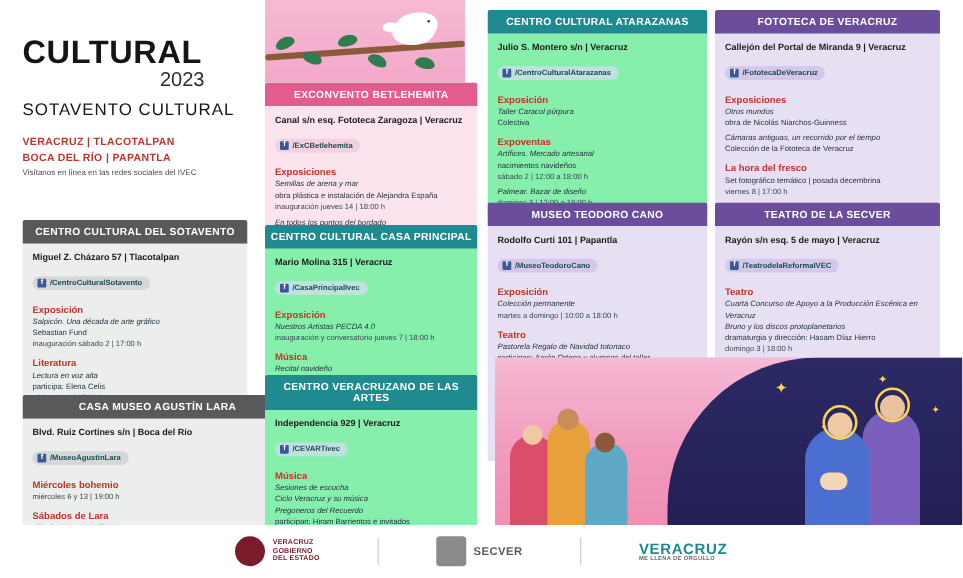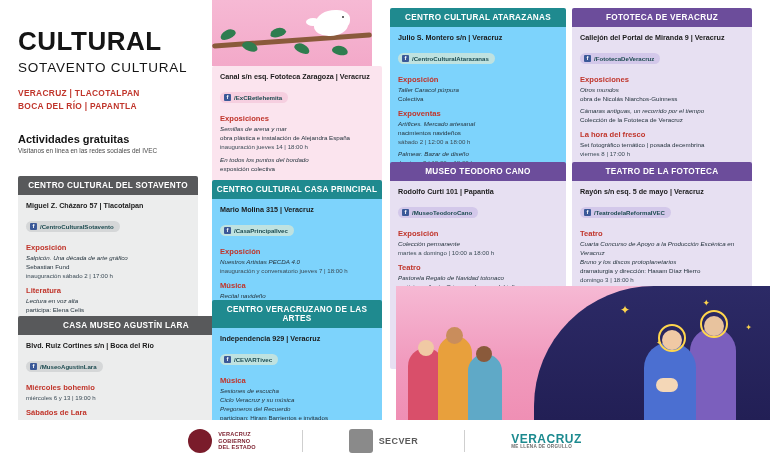--- a/index.html
+++ b/index.html
@@ -76,21 +76,21 @@
   .grey .card-body { background: #eceded; }
   .grey .fb-chip { background: #d5d7d8; }
   .grey .sec-title { color: #c0352b; }
 
   .pink .card-head { background: #e35b8f; }
   .pink .card-body { background: #fbe4ee; }
   .pink .fb-chip { background: #f6cfe0; }
   .pink .sec-title { color: #c0352b; }
 
   .teal .card-head { background: #1f8a8f; }
-  .teal .card-body { background: #7dd3fc; }
+  .teal .card-body { background: #86efac; }
   .teal .fb-chip { background: #bfe2e0; }
   .teal .sec-title { color: #c0352b; }
 
   .purple .card-head { background: #6c4d9b; }
   .purple .card-body { background: #e7e0f2; }
   .purple .fb-chip { background: #d3c8ea; }
   .purple .sec-title { color: #c0352b; }
 
   
   .top-pink {
@@ -170,26 +170,26 @@
   .logo-vera small { display: block; font-size: 4.6px; color: #6b6b6b; font-weight: bold; letter-spacing: .3px; }
   .divider { width: 1px; height: 22px; background: #cfcfcf; }
 </style>
 </head>
 <body>
 
 <div class="page">
 
   <div class="hero">
     <div class="hero-title">CULTURAL</div>
+    <div class="hero-year">2023</div>
     <div class="hero-sub">SOTAVENTO CULTURAL</div>
     <div class="hero-places">
       <div>VERACRUZ | TLACOTALPAN</div>
       <div>BOCA DEL RÍO | PAPANTLA</div>
     </div>
-    <div class="hero-free">Actividades gratuitas</div>
     <div class="hero-free-sub">Visítanos en línea en las redes sociales del IVEC</div>
   </div>
 
   <div class="top-pink">
     <div class="branch"></div>
     <div class="leaf" style="left:8px; top:30px; transform:rotate(-25deg);"></div>
     <div class="leaf" style="left:30px; top:42px; transform:rotate(20deg);"></div>
     <div class="leaf" style="left:58px; top:28px; transform:rotate(-15deg);"></div>
     <div class="leaf" style="left:82px; top:44px; transform:rotate(25deg);"></div>
     <div class="leaf" style="left:120px; top:46px; transform:rotate(12deg);"></div>
@@ -226,20 +226,21 @@
         <span>/MuseoAgustinLara</span>
       </div>
       <div class="sec-title">Miércoles bohemio</div>
       <div class="date">miércoles  6 y 13 | 19:00 h</div>
       <div class="sec-title">Sábados de Lara</div>
       <div class="date">sábado 2, 9 y 16 | 17:00 h</div>
     </div>
   </div>
 
   <div class="card pink" style="left:212px; top:66px; width:170px;">
+    <div class="card-head">EXCONVENTO BETLEHEMITA</div>
     <div class="card-body">
       <div class="venue-line">Canal s/n esq. Fototeca Zaragoza | Veracruz</div>
       <div class="fb-chip">
         <span class="fb-glyph">f</span>
         <span>/ExCBetlehemita</span>
       </div>
       <div class="sec-title">Exposiciones</div>
       <div class="item it">Semillas de arena y mar</div>
       <div class="item">obra plástica e instalación de Alejandra España</div>
       <div class="date">inauguración jueves 14 | 18:00 h</div>
@@ -340,21 +341,21 @@
       <div class="item">obra de Nicolás Niarchos-Guinness</div>
       <div class="item it" style="margin-top:3px;">Cámaras antiguas, un recorrido por el tiempo</div>
       <div class="item">Colección de la Fototeca de Veracruz</div>
       <div class="sec-title">La hora del fresco</div>
       <div class="item">Set fotográfico temático | posada decembrina</div>
       <div class="date">viernes 8 | 17:00 h</div>
     </div>
   </div>
 
   <div class="card purple" style="left:572px; top:162px; width:180px;">
-    <div class="card-head">TEATRO DE LA FOTOTECA</div>
+    <div class="card-head">TEATRO DE LA SECVER</div>
     <div class="card-body">
       <div class="venue-line">Rayón s/n esq. 5 de mayo | Veracruz</div>
       <div class="fb-chip">
         <span class="fb-glyph">f</span>
         <span>/TeatrodelaReformaIVEC</span>
       </div>
       <div class="sec-title">Teatro</div>
       <div class="item it">Cuarta Concurso de Apoyo a la Producción Escénica en Veracruz</div>
       <div class="item it">Bruno y los discos protoplanetarios</div>
       <div class="item">dramaturgia y dirección: Hasam Díaz Hierro</div>

